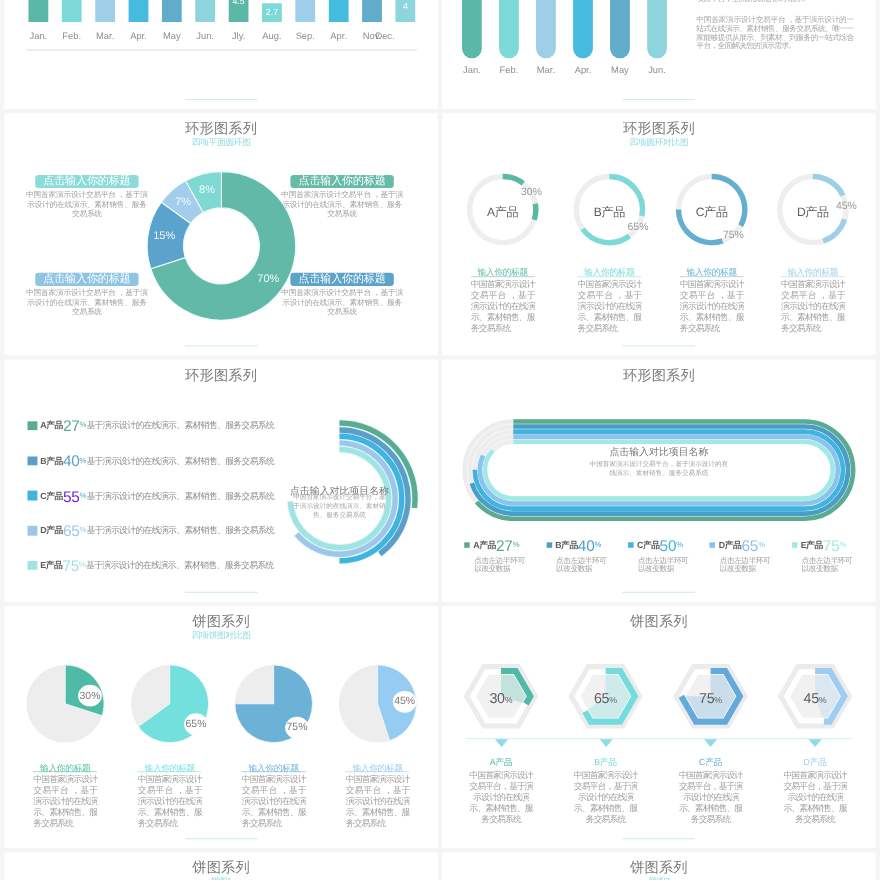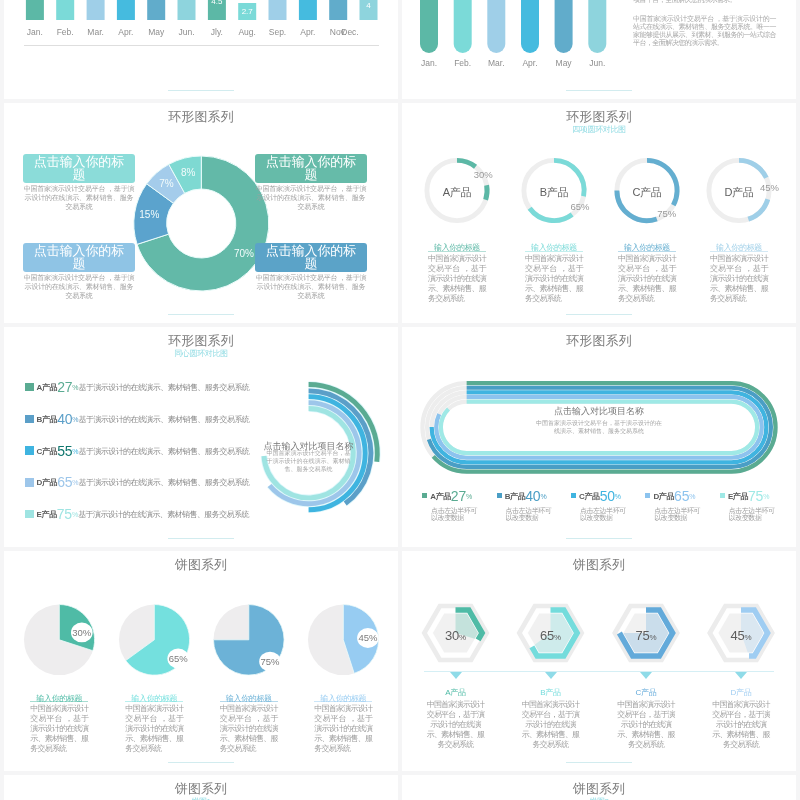--- a/index.html
+++ b/index.html
@@ -27,21 +27,21 @@
 
   
   .bar-lab{font-size:8.5px;color:#8e8e8e;text-align:center;}
   .bar-val{font-size:8px;color:#fff;text-align:center;}
 
   
   .para{font-size:7px;letter-spacing:-0.55px;line-height:8px;color:#a6a6a6;text-align:justify;}
 
   
   .donut-val{font-size:10px;color:#f2fbfb;text-align:center;}
-  .callout .badge{display:inline-block;font-size:13px;color:#fff;padding:1.2px 7px 1.4px;
+  .callout .badge{display:inline-block;font-size:10px;color:#fff;padding:1.2px 7px 1.4px;
       border-radius:3px;line-height:1;letter-spacing:-.1px;}
   .callout .co-text{font-size:7px;letter-spacing:-0.2px;line-height:8.7px;color:#a0a0a0;text-align:center;margin-top:2px;}
   .callout{text-align:center;}
 
   
   .ring-name{font-size:11px;color:#5e5e5e;text-align:center;letter-spacing:-.3px;}
   .ring-pct{font-size:9.5px;text-align:center;color:#9a9a9a;}
   .ring-cap{font-size:8px;letter-spacing:-.35px;text-align:center;}
   .ring-text{font-size:8px;letter-spacing:-0.8px;line-height:10px;color:#9e9e9e;text-align:justify;}
 
@@ -127,20 +127,21 @@
   <div class="abs bar-lab" style="left:72.3px;top:179px;width:44px">Mar.</div>
   <div class="abs bar-lab" style="left:106.0px;top:179px;width:44px">Apr.</div>
   <div class="abs bar-lab" style="left:139.6px;top:179px;width:44px">May</div>
   <div class="abs bar-lab" style="left:173.3px;top:179px;width:44px">Jun.</div>
   <div class="abs para" style="left:231px;top:117px;width:143px">项目平台，全面解决您的演示需求。</div>
   <div class="abs para" style="left:231px;top:136px;width:143px">中国首家演示设计交易平台 ，基于演示设计的一站式在线演示、素材销售、服务交易系统。唯一一家能够提供从展示、到素材、到服务的一站式综合平台，全面解决您的演示需求。</div>
   <div class="s-rule"></div>
 </div>
 <div class="slide r1 c0">
   <div class="s-title">环形图系列</div>
+  <div class="s-sub">四项平面圆环图</div>
   <svg class="abs" style="left:0;top:0" width="394" height="220">
     <path d="M197.30 53.00A67.5 67.5 0 1 1 133.10 141.36L164.49 131.16A34.5 34.5 0 1 0 197.30 86.00Z" fill="#63b9a8" stroke="#eafcfb" stroke-width="1"></path>
     <path d="M133.10 141.36A67.5 67.5 0 0 1 142.69 80.82L169.39 100.22A34.5 34.5 0 0 0 164.49 131.16Z" fill="#5ba3cd" stroke="#eafcfb" stroke-width="1"></path>
     <path d="M142.69 80.82A67.5 67.5 0 0 1 164.78 61.35L180.68 90.27A34.5 34.5 0 0 0 169.39 100.22Z" fill="#a4cceb" stroke="#eafcfb" stroke-width="1"></path>
     <path d="M164.78 61.35A67.5 67.5 0 0 1 197.30 53.00L197.30 86.00A34.5 34.5 0 0 0 180.68 90.27Z" fill="#7ed9d2" stroke="#eafcfb" stroke-width="1"></path>
   </svg>
   <div class="abs donut-val" style="left:219.9px;top:145.4px;width:40px">70%</div>
   <div class="abs donut-val" style="left:125.3px;top:106.3px;width:40px">15%</div>
   <div class="abs donut-val" style="left:142.5px;top:75.0px;width:40px">7%</div>
   <div class="abs donut-val" style="left:164.2px;top:63.6px;width:40px">8%</div>
@@ -196,21 +197,20 @@
   <div class="abs ring-text" style="left:216.0px;top:150.8px;width:58px">中国首家演示设计交易平台 ，基于演示设计的在线演示、素材销售、服务交易系统</div>
   <div class="abs ring-name" style="left:302.0px;top:81.5px;width:70px">D产品</div>
   <div class="abs ring-pct" style="left:349.5px;top:79.4px;width:36px">45%</div>
   <div class="abs ring-cap" style="left:308.0px;top:139.3px;width:58px;color:#9fcfe8">输入你的标题</div>
   <div class="abs" style="left:308.0px;top:148.1px;width:58px;height:1px;background:#9fcfe8;opacity:.45"></div>
   <div class="abs ring-text" style="left:308.0px;top:150.8px;width:58px">中国首家演示设计交易平台 ，基于演示设计的在线演示、素材销售、服务交易系统</div>
   <div class="s-rule"></div>
 </div>
 <div class="slide r2 c0">
   <div class="s-title">环形图系列</div>
-  <div class="s-sub">同心圆环对比图</div>
   <svg class="abs" style="left:0;top:0" width="394" height="220">
     <path d="M304.60 57.50A68.7 68.7 0 0 1 372.76 134.81" fill="none" stroke="#dff7fb" stroke-width="6.6"></path>
     <path d="M304.60 63.90A62.3 62.3 0 0 1 341.22 176.60" fill="none" stroke="#dff7fb" stroke-width="6.6"></path>
     <path d="M304.60 69.60A56.6 56.6 0 0 1 304.60 182.80" fill="none" stroke="#dff7fb" stroke-width="6.6"></path>
     <path d="M304.60 75.60A50.6 50.6 0 1 1 265.61 158.45" fill="none" stroke="#dff7fb" stroke-width="6.6"></path>
     <path d="M304.60 81.50A44.7 44.7 0 1 1 259.99 129.01" fill="none" stroke="#dff7fb" stroke-width="6.6"></path>
     <path d="M304.60 57.50A68.7 68.7 0 0 1 372.76 134.81" fill="none" stroke="#5aab92" stroke-width="4.9"></path>
     <path d="M304.60 63.90A62.3 62.3 0 0 1 341.22 176.60" fill="none" stroke="#5b9fc8" stroke-width="4.9"></path>
     <path d="M304.60 69.60A56.6 56.6 0 0 1 304.60 182.80" fill="none" stroke="#3fb4e0" stroke-width="4.9"></path>
     <path d="M304.60 75.60A50.6 50.6 0 1 1 265.61 158.45" fill="none" stroke="#9dc6ea" stroke-width="4.9"></path>
@@ -228,21 +228,21 @@
   <div class="abs lg-row" style="left:21px;top:83.8px;width:350px">
     <span class="lg-sw" style="background:#5b9fc8"></span>
     <span class="lg-name">B产品</span>
     <span class="lg-num" style="color:#5b9fc8">40</span>
     <span class="lg-pct" style="color:#5b9fc8">%</span>
     <span class="lg-txt">基于演示设计的在线演示、素材销售、服务交易系统</span>
   </div>
   <div class="abs lg-row" style="left:21px;top:115.6px;width:350px">
     <span class="lg-sw" style="background:#3fb4e0"></span>
     <span class="lg-name">C产品</span>
-    <span class="lg-num" style="color:#0f766e">55</span>
+    <span class="lg-num" style="color:#6d28d9">55</span>
     <span class="lg-pct" style="color:#3fb4e0">%</span>
     <span class="lg-txt">基于演示设计的在线演示、素材销售、服务交易系统</span>
   </div>
   <div class="abs lg-row" style="left:21px;top:147.4px;width:350px">
     <span class="lg-sw" style="background:#9dc6ea"></span>
     <span class="lg-name">D产品</span>
     <span class="lg-num" style="color:#9dc6ea">65</span>
     <span class="lg-pct" style="color:#9dc6ea">%</span>
     <span class="lg-txt">基于演示设计的在线演示、素材销售、服务交易系统</span>
   </div>
@@ -288,20 +288,21 @@
     <div class="tl-txt">点击左边半环可以改变数据</div>
   </div>
   <div class="abs tl-item" style="left:317.7px;top:160.5px;width:62px">
     <div class="tl-head"><span class="lg-sw tl-sw" style="background:#9fe9e6"></span><span class="lg-name">E产品</span><span class="lg-num" style="color:#9fe9e6">75</span><span class="lg-pct" style="color:#9fe9e6">%</span></div>
     <div class="tl-txt">点击左边半环可以改变数据</div>
   </div>
   <div class="s-rule"></div>
 </div>
 <div class="slide r3 c0">
   <div class="s-title">饼图系列</div>
+  <div class="s-sub">四项饼图对比图</div>
   <svg class="abs" style="left:0;top:0" width="394" height="220">
     <circle cx="55.3" cy="88.8" r="35.3" fill="#eeedee"></circle>
     <path d="M55.3 88.8L55.30 53.50A35.3 35.3 0 0 1 88.87 99.71Z" fill="#4fbba6" stroke="#eefbfa" stroke-width="0.8"></path>
     <circle cx="150.3" cy="88.8" r="35.3" fill="#eeedee"></circle>
     <path d="M150.3 88.8L150.30 53.50A35.3 35.3 0 1 1 121.74 109.55Z" fill="#74e0de" stroke="#eefbfa" stroke-width="0.8"></path>
     <circle cx="244.8" cy="88.8" r="35.3" fill="#eeedee"></circle>
     <path d="M244.8 88.8L244.80 53.50A35.3 35.3 0 1 1 209.50 88.80Z" fill="#6cb2d7" stroke="#eefbfa" stroke-width="0.8"></path>
     <circle cx="339.3" cy="88.8" r="35.3" fill="#eeedee"></circle>
     <path d="M339.3 88.8L339.30 53.50A35.3 35.3 0 0 1 350.21 122.37Z" fill="#97ccf2" stroke="#eefbfa" stroke-width="0.8"></path>
     <ellipse cx="77.8" cy="81.4" rx="10.8" ry="9.9" fill="#fff"></ellipse>

